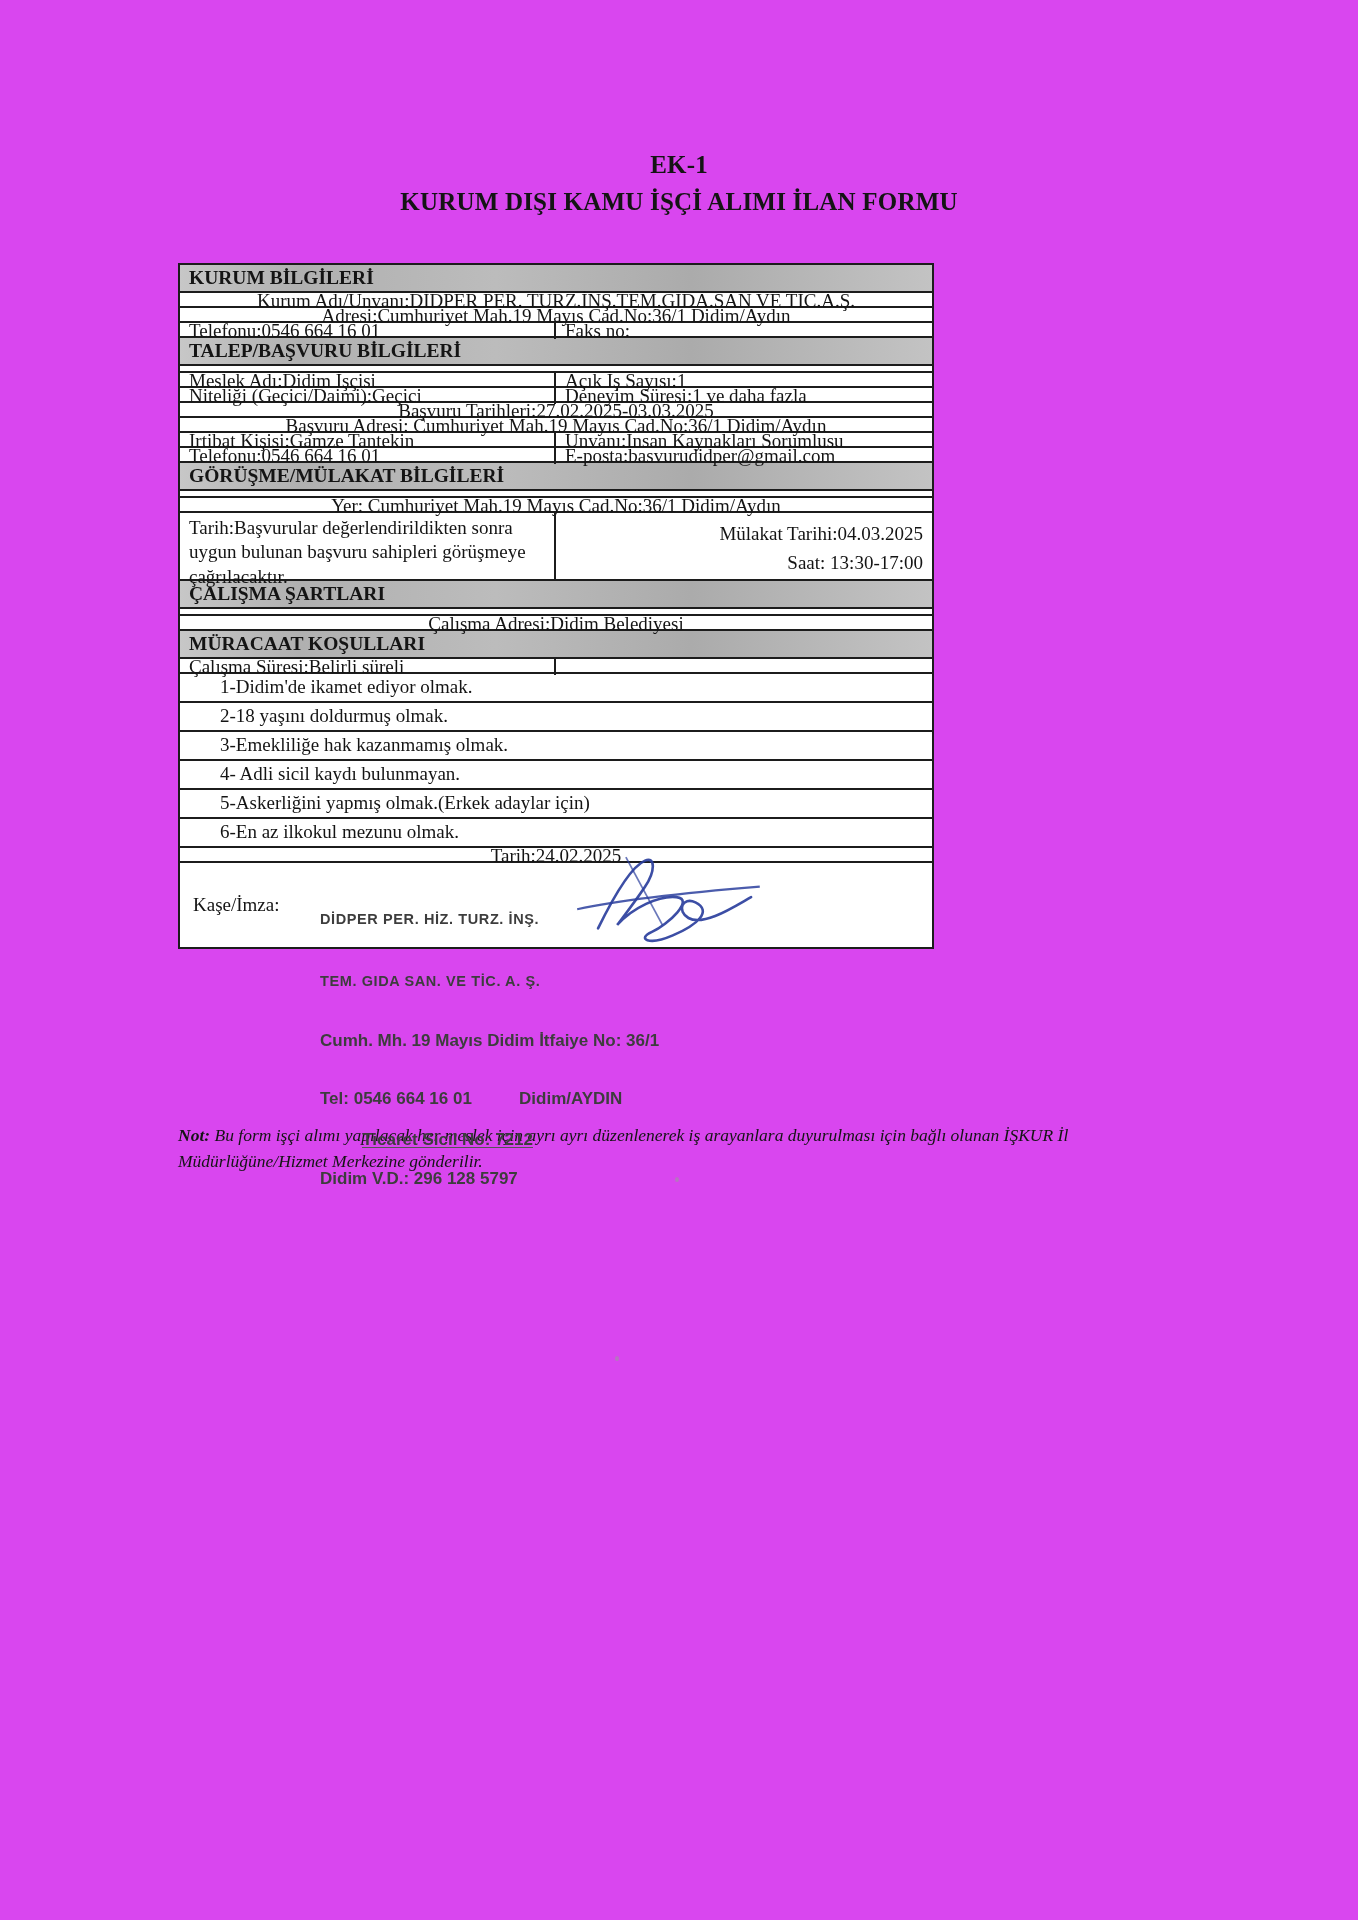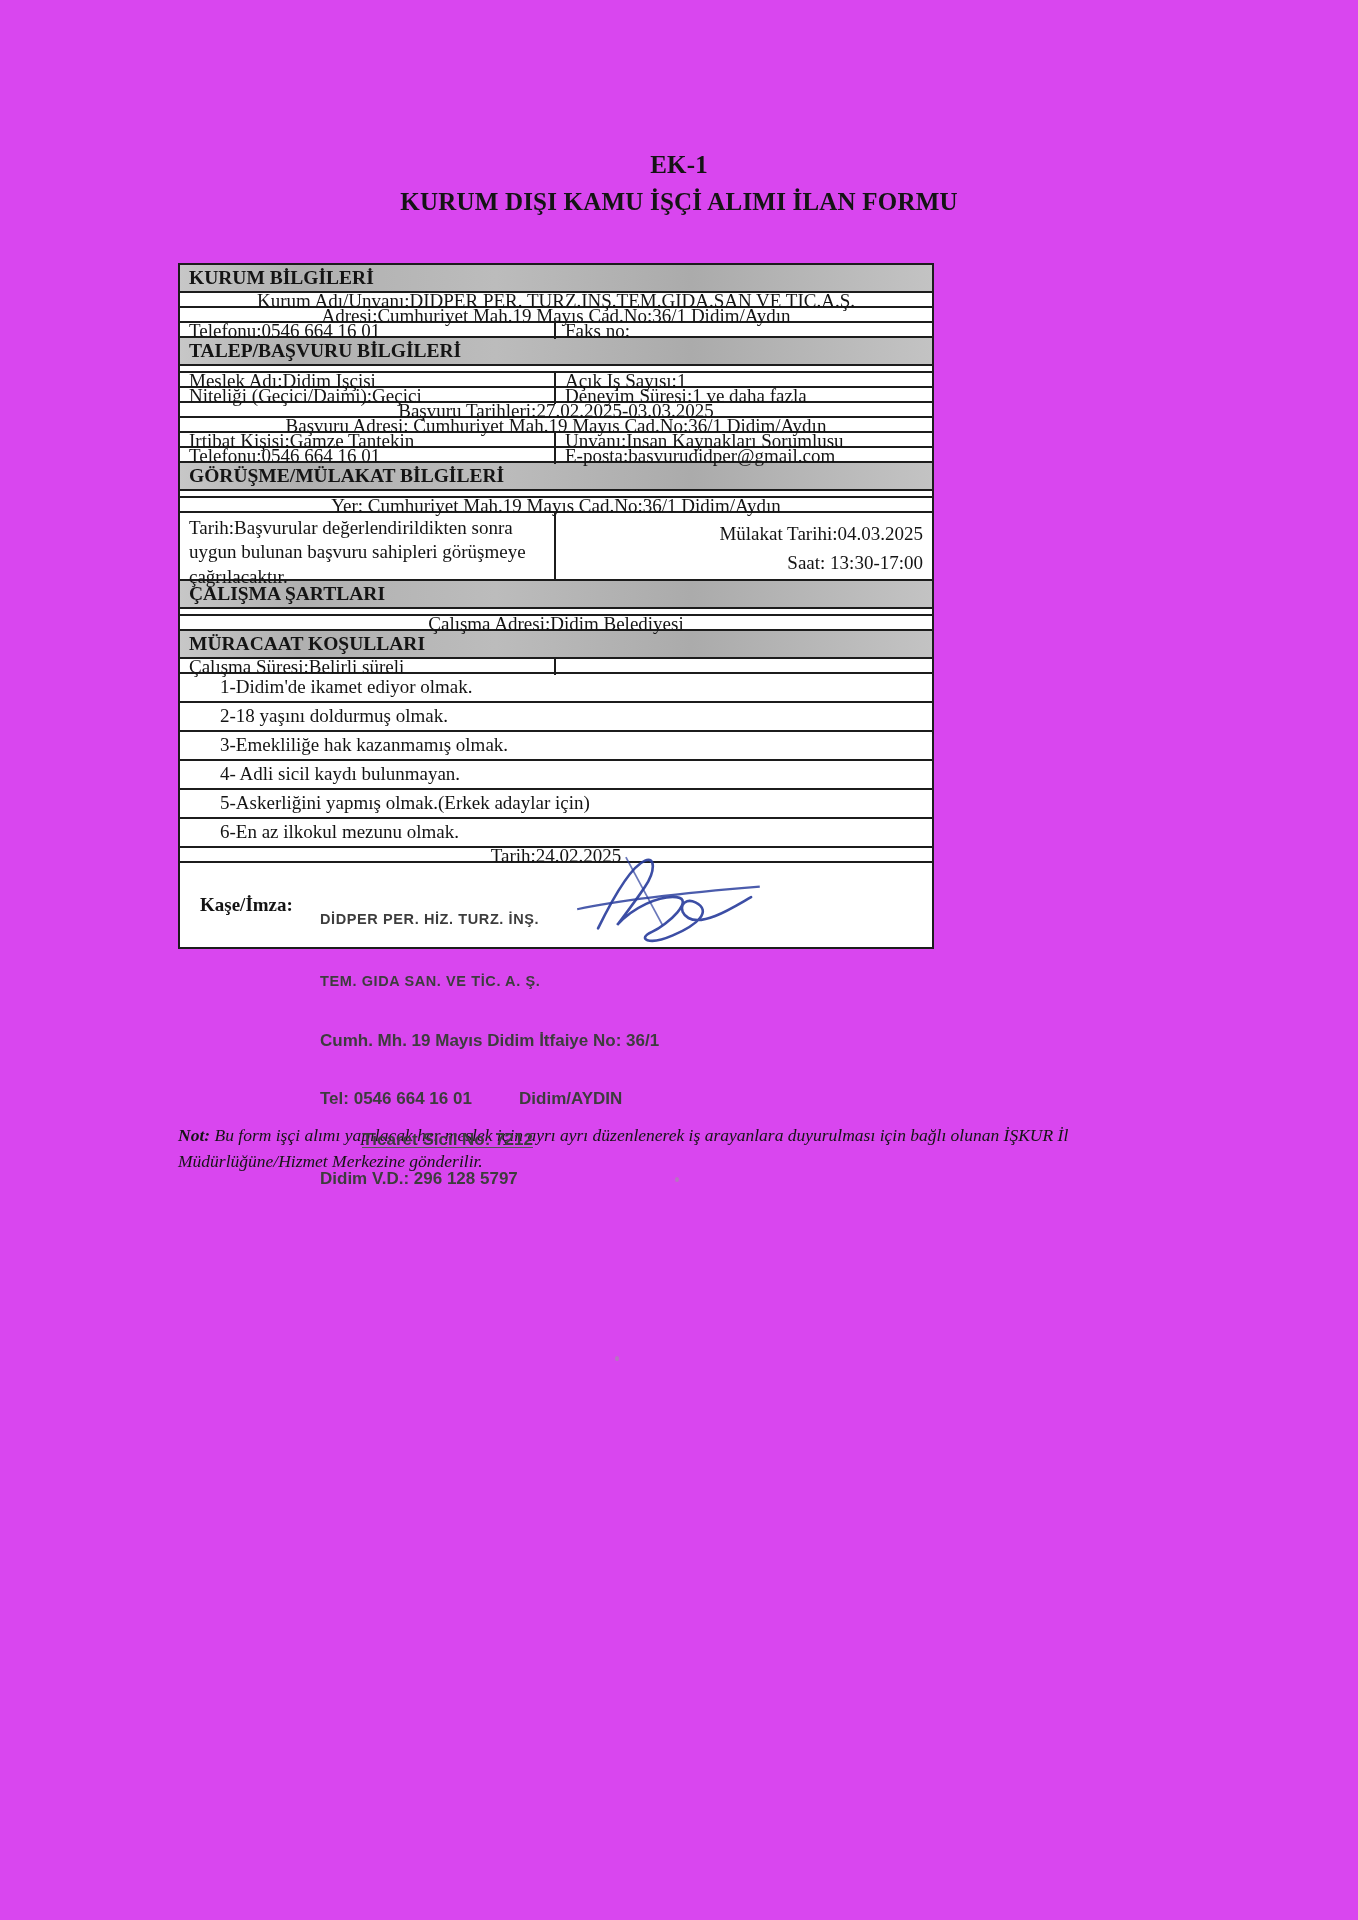--- a/index.html
+++ b/index.html
@@ -39,21 +39,21 @@
   .r-thin{height:7px;}
   .r-cond{height:29px;}
   .r-cond .cell{align-items:flex-start;padding-top:2px;padding-left:40px;}
   .r-interview{height:68px;}
   .r-interview .cell-left{align-items:flex-start;padding-top:3px;line-height:1.28;}
   .r-interview .cell-right{
     flex-direction:column;align-items:flex-end;justify-content:flex-start;
     padding-top:10px;gap:7px;
   }
   .r-stamp{height:84px;position:relative;overflow:visible;}
-  .kase-label{display:flex;align-items:center;padding:0 20px;font-weight:bold;}
+  .kase-label{display:flex;align-items:center;padding:0 13px;}
   .stamp-block{
     position:absolute;left:140px;top:3px;z-index:2;
     font-family:"Liberation Sans", sans-serif;
     color:#3d3d3d;white-space:pre;
   }
   .stamp-line{white-space:pre;}
   .stamp-line.lg{font-size:14.5px;font-weight:bold;letter-spacing:.6px;line-height:18px;}
   .stamp-line.sm{font-size:17px;font-weight:bold;line-height:14px;}
   .stamp-line.ticaret{border-bottom:1.5px solid #555;display:inline-block;}
   .signature{position:absolute;left:385px;top:-30px;z-index:3;}

